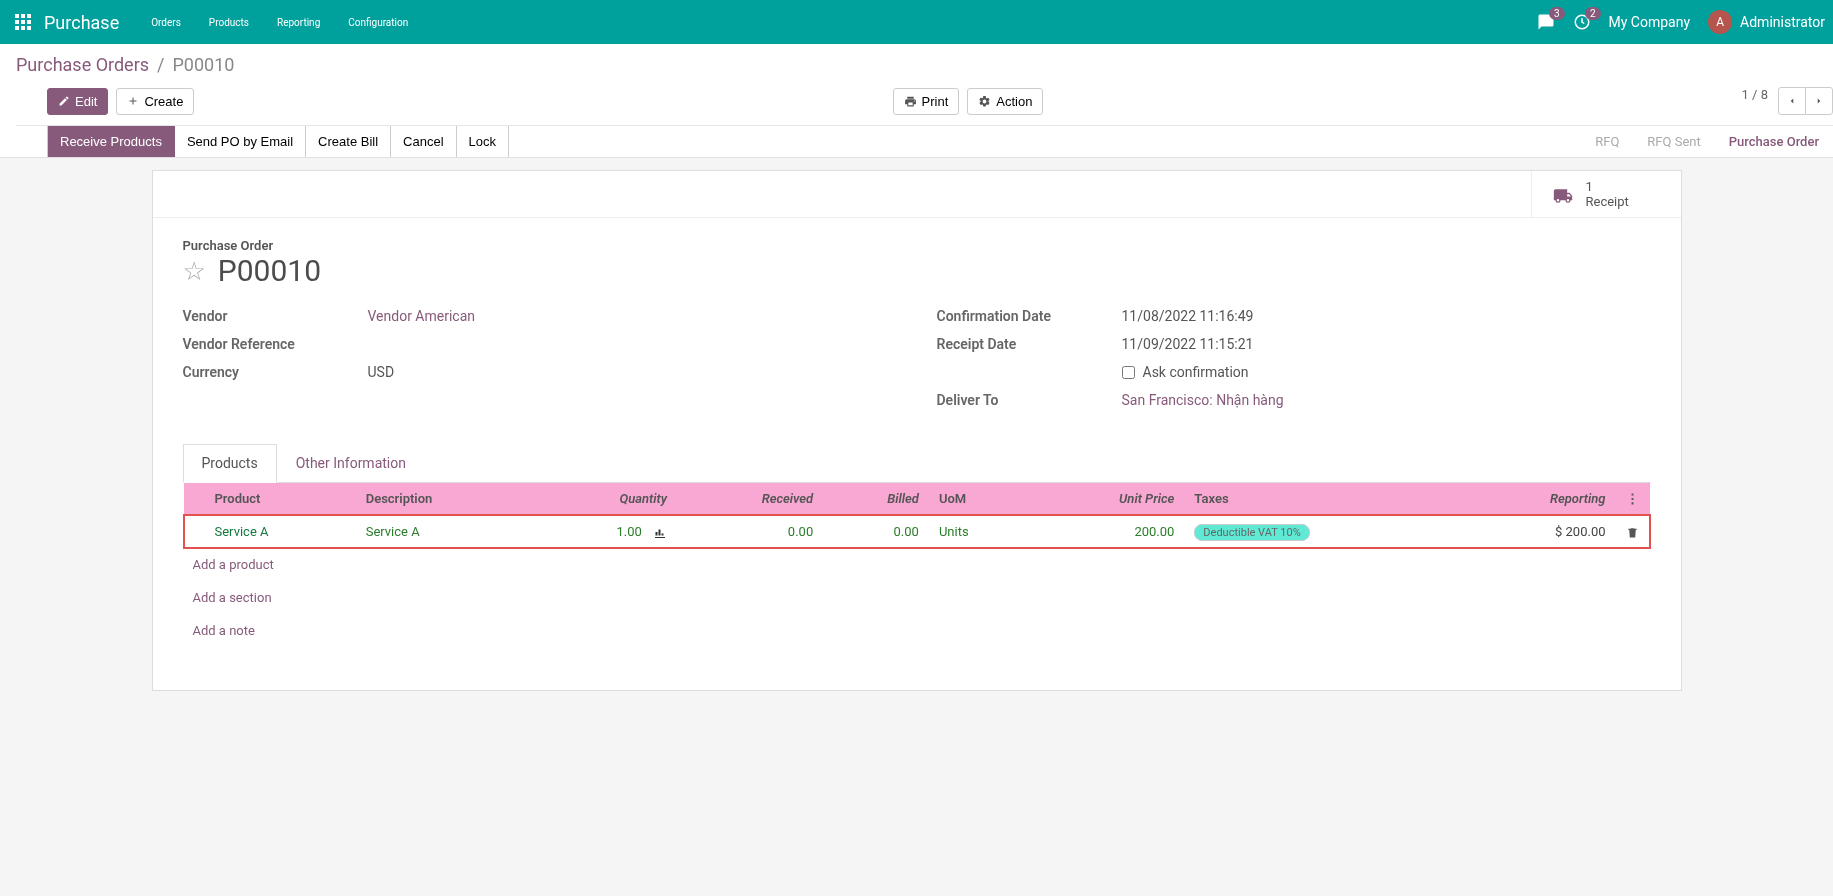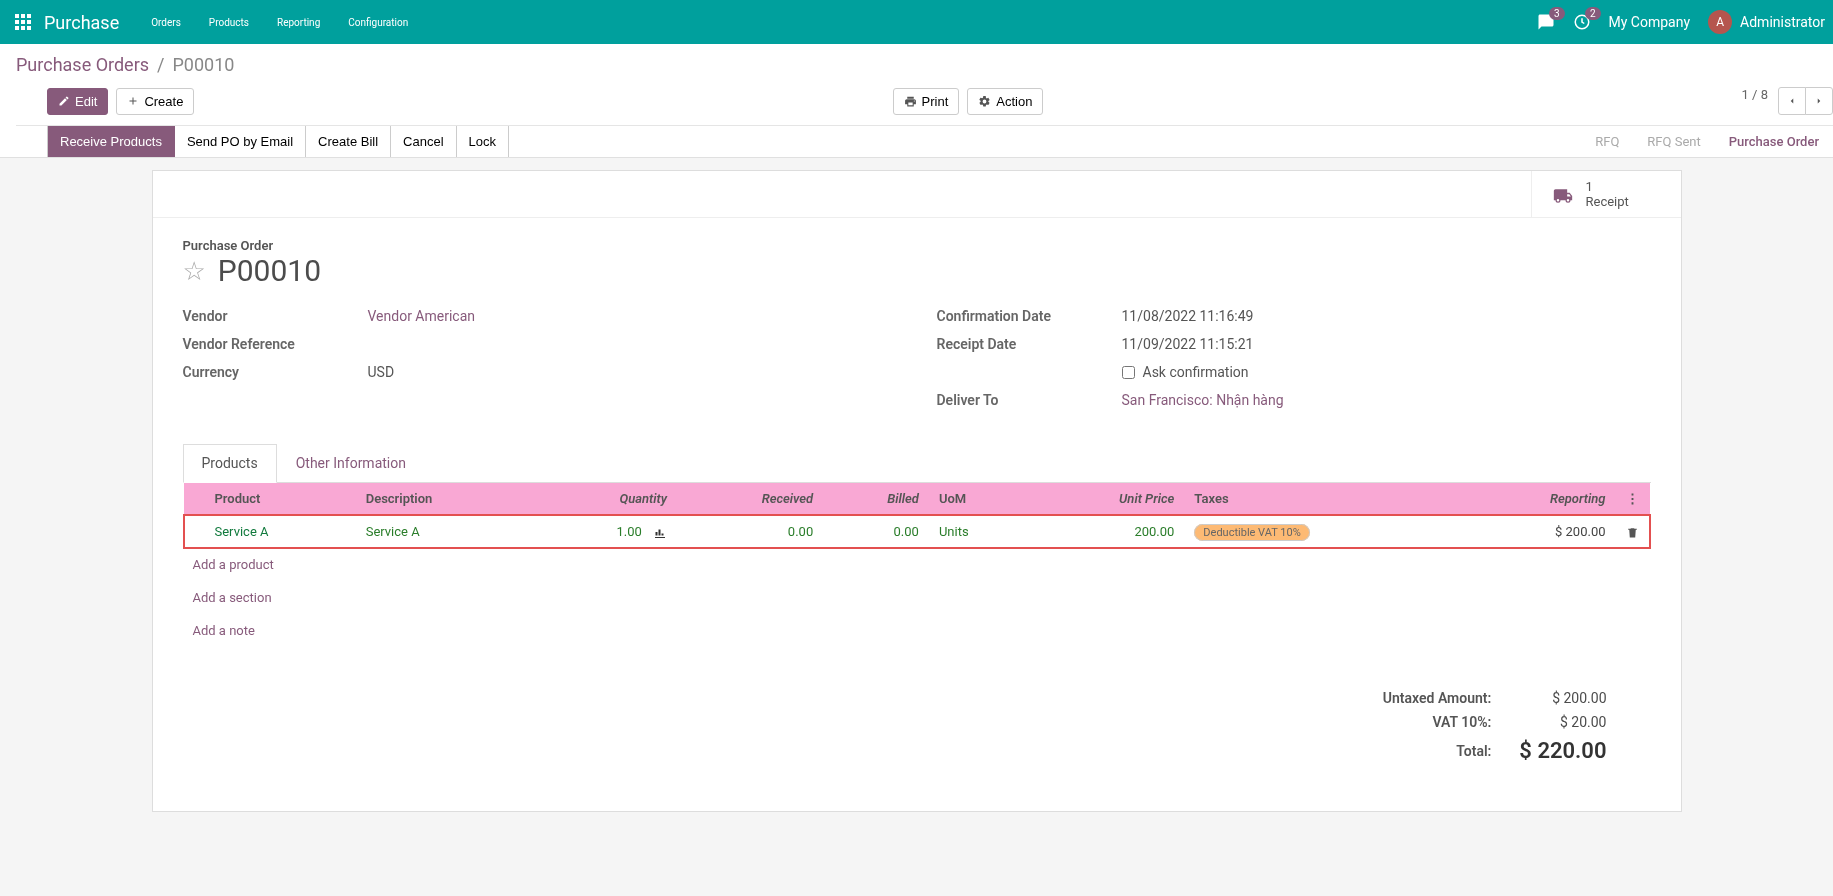--- a/index.html
+++ b/index.html
@@ -72,21 +72,21 @@
 .tab { padding: 10px 18px; font-size: 14px; color: #875a7b; cursor: pointer; border: 1px solid transparent; }
 .tab.active { border: 1px solid #ddd; border-bottom-color: #fff; margin-bottom: -1px; background: #fff; color: #555; }
 
 .table { width: 100%; border-collapse: collapse; margin-top: 0; }
 .table th { text-align: left; padding: 8px 10px; background: #f9a8d4; font-weight: 600; font-size: 13px; color: #555; border-bottom: 1px solid #ddd; }
 .table th.r { text-align: right; font-style: italic; }
 .table td { padding: 8px 10px; font-size: 13px; }
 .table td.r { text-align: right; }
 .highlight-row { border: 2px solid #e35050; }
 .highlight-row td { color: #2a7d2a; }
-.highlight-row .tax-tag { background: #fdba74; border: 1px solid #ccc; border-radius: 10px; padding: 1px 8px; font-size: 11px; color: #666; }
+.highlight-row .tax-tag { background: #5eead4; border: 1px solid #ccc; border-radius: 10px; padding: 1px 8px; font-size: 11px; color: #666; }
 .highlight-row .link { color: #117a3d; cursor: pointer; }
 .highlight-row .subtotal { color: #444; }
 .line-icon { color: #666; cursor: pointer; margin-left: 8px; }
 .add-row { padding: 8px 10px; display: flex; gap: 18px; flex-direction: column; }
 .add-row a { color: #875a7b; font-size: 13px; cursor: pointer; text-decoration: none; }
 
 .totals { margin-top: 40px; display: flex; justify-content: flex-end; padding-right: 30px; }
 .totals table { border-collapse: collapse; }
 .totals td { padding: 4px 14px; text-align: right; font-size: 14px; }
 .totals .lbl { font-weight: 600; color: #555; }
@@ -322,33 +322,15 @@
             </td>
           </tr>
         </tbody>
       </table>
       <div class="add-row">
         <a>Add a product</a>
         <a>Add a section</a>
         <a>Add a note</a>
       </div>
 
-      <div class="totals">
-        <table>
-          <tbody>
-              <tr>
-            <td class="lbl">Untaxed Amount:</td>
-            <td>$ 200.00</td>
-          </tr>
-          <tr>
-            <td class="lbl">VAT 10%:</td>
-            <td>$ 20.00</td>
-          </tr>
-          <tr>
-            <td class="lbl">Total:</td>
-            <td class="big">$ 220.00</td>
-          </tr>
-        </tbody>
-          </table>
-      </div>
     </div>
   </div>
 </div>
 
 </body></html>

